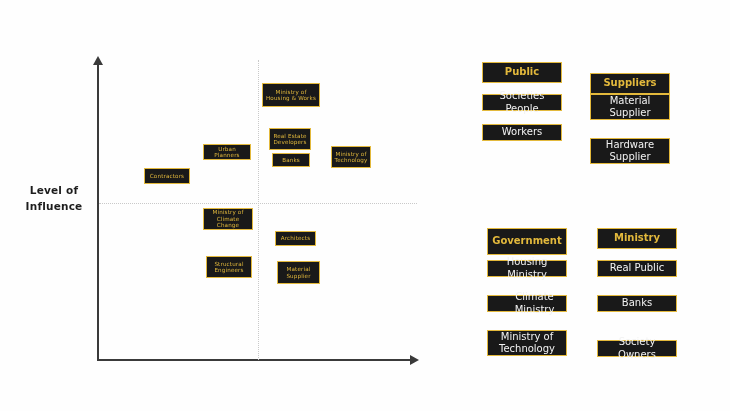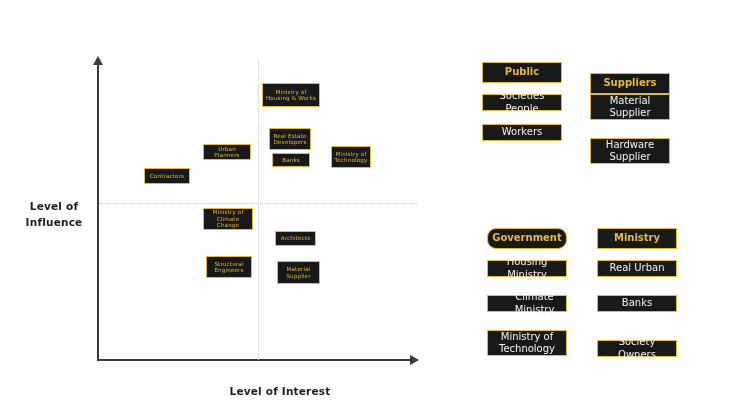--- a/index.html
+++ b/index.html
@@ -69,21 +69,21 @@
   .axis-label {
     position: absolute;
     color: #1d1d1d;
     font-weight: bold;
     font-size: 10.5px;
     letter-spacing: 0.2px;
     line-height: 16px;
     text-align: center;
   }
   #y-axis-label {
-    left: 18px; top: 198px;
+    left: 18px; top: 182px;
     width: 72px;
   }
   #x-axis-label {
     left: 190px; top: 383px;
     width: 180px;
   }
 
   
   .gbox {
     position: absolute;
@@ -142,21 +142,20 @@
   <div class="arrow-right"></div>
 
   <div class="divider-h"></div>
   <div class="divider-v"></div>
 
   <div class="axis-label" id="y-axis-label">
     <div>Level of</div>
     <div>Influence</div>
   </div>
 
-  <div class="axis-label" id="x-axis-label">Level of Interest</div>
 
   <div id="chart-nodes">
       <div class="gbox chart-node" style="left: 262px; top: 83px; width: 58px; height: 24px;">Ministry of Housing &amp; Works</div>
       <div class="gbox chart-node" style="left: 269px; top: 128px; width: 42px; height: 22px;">Real Estate Developers</div>
       <div class="gbox chart-node" style="left: 272px; top: 153px; width: 38px; height: 14px;">Banks</div>
       <div class="gbox chart-node" style="left: 331px; top: 146px; width: 40px; height: 22px;">Ministry of Technology</div>
       <div class="gbox chart-node" style="left: 203px; top: 144px; width: 48px; height: 16px;">Urban Planners</div>
       <div class="gbox chart-node" style="left: 144px; top: 168px; width: 46px; height: 16px;">Contractors</div>
       <div class="gbox chart-node" style="left: 203px; top: 208px; width: 50px; height: 22px;">Ministry of Climate Change</div>
       <div class="gbox chart-node" style="left: 206px; top: 256px; width: 46px; height: 22px;">Structural Engineers</div>
@@ -170,24 +169,24 @@
       <div class="legend-box legend-header" style="top: 0px; height: 21px;">Public</div>
       <div class="legend-box legend-item" style="top: 32px; height: 17px;">Societies People</div>
       <div class="legend-box legend-item" style="top: 62px; height: 17px;">Workers</div>
     </div>
     <div class="legend-group" style="left: 150px; top: 62px; width: 80px;">
       <div class="legend-box legend-header" style="top: 0px; height: 21px; margin-top: 11px;">Suppliers</div>
       <div class="legend-box legend-item" style="top: 32px; height: 26px;">Material Supplier</div>
       <div class="legend-box legend-item" style="top: 76px; height: 26px;">Hardware Supplier</div>
     </div>
     <div class="legend-group" style="left: 47px; top: 228px; width: 80px;">
-      <div class="legend-box legend-header" style="top: 0px; height: 21px; border-radius: 9px;">Government</div>
+      <div class="legend-box legend-header" style="top: 0px; height: 27px;">Government</div>
       <div class="legend-box legend-item" style="top: 32px; height: 17px;">Housing Ministry</div>
       <div class="legend-box legend-item" style="top: 67px; height: 17px; padding-left: 17px;">Climate Ministry</div>
       <div class="legend-box legend-item" style="top: 102px; height: 26px;">Ministry of Technology</div>
     </div>
     <div class="legend-group" style="left: 157px; top: 228px; width: 80px;">
       <div class="legend-box legend-header" style="top: 0px; height: 21px;">Ministry</div>
-      <div class="legend-box legend-item" style="top: 32px; height: 17px;">Real Urban</div>
+      <div class="legend-box legend-item" style="top: 32px; height: 17px;">Real Public</div>
       <div class="legend-box legend-item" style="top: 67px; height: 17px;">Banks</div>
       <div class="legend-box legend-item" style="top: 112px; height: 17px;">Society Owners</div>
     </div>
   </div>
 
 </body></html>

